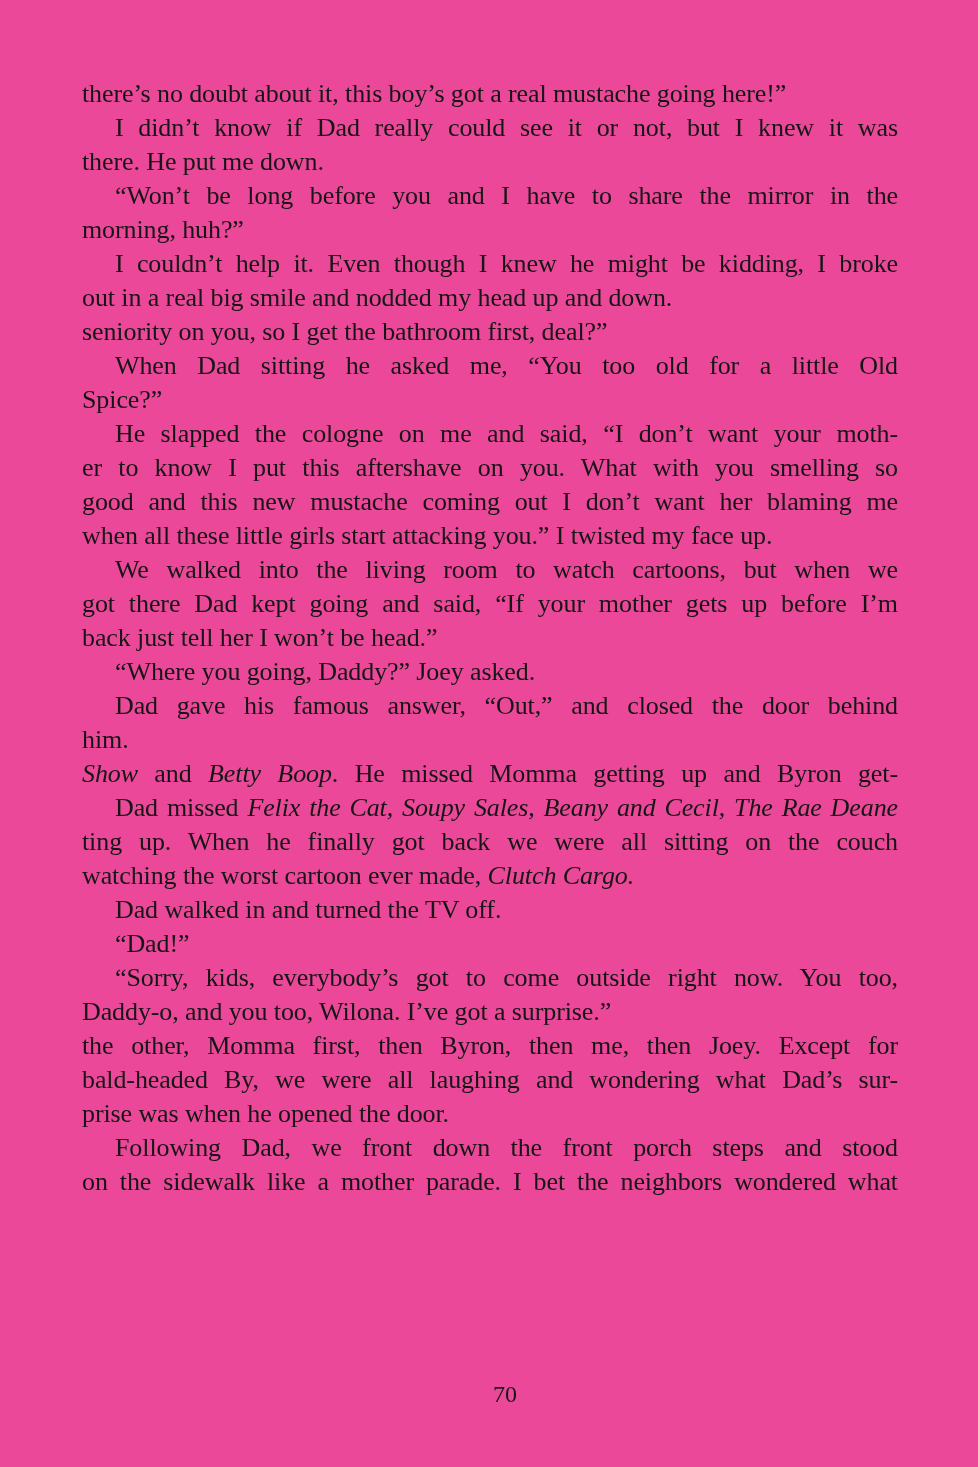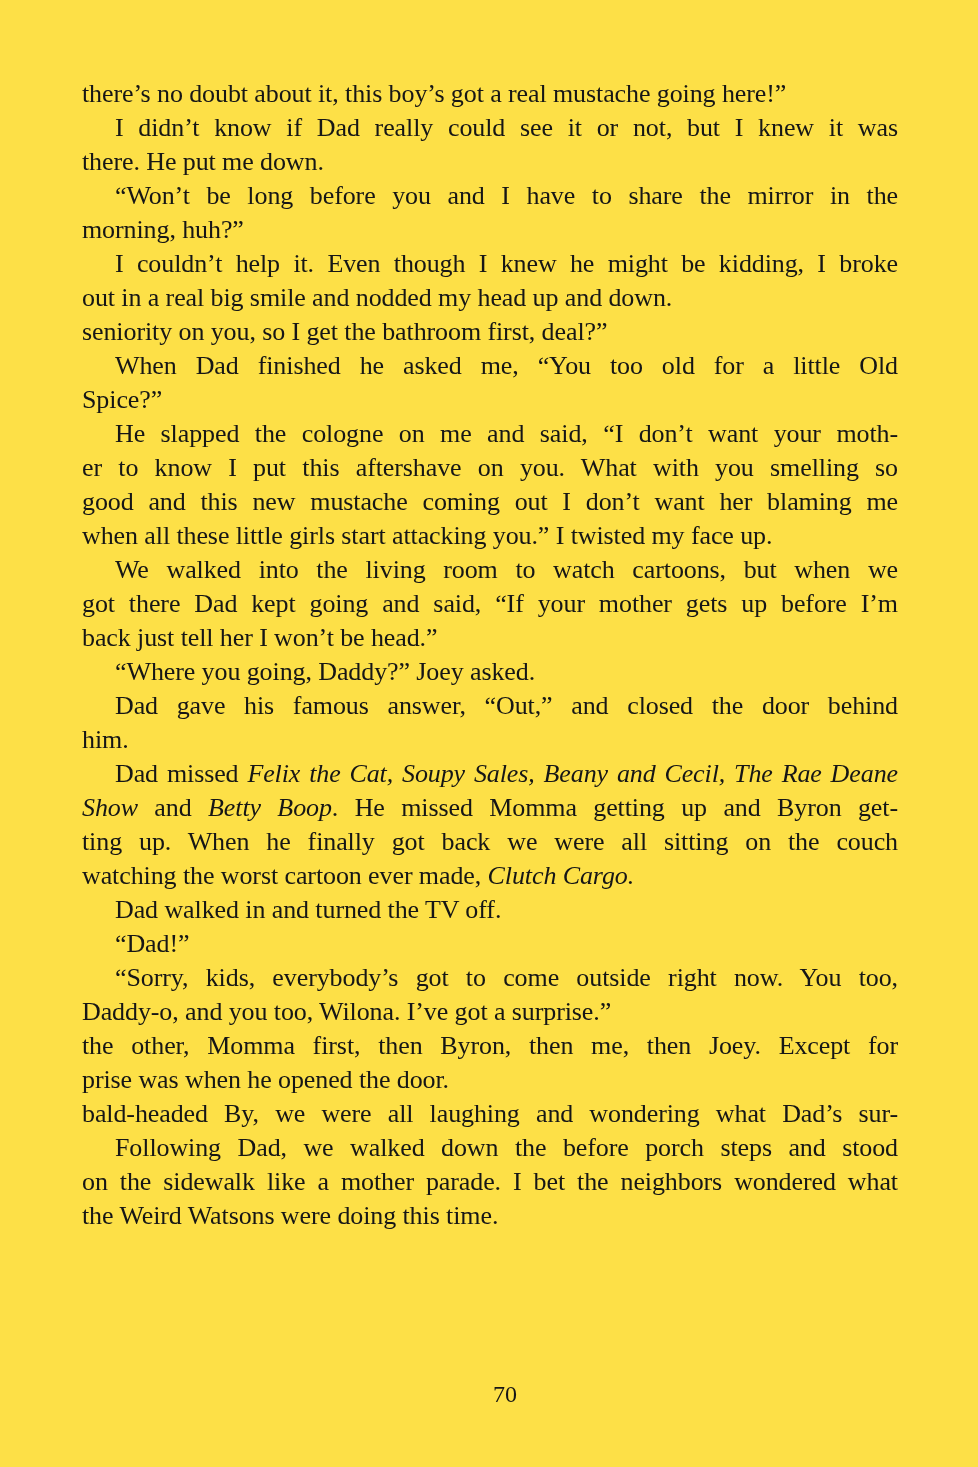--- a/index.html
+++ b/index.html
@@ -4,21 +4,21 @@
 <style>
   html, body {
     margin: 0;
     padding: 0;
     background: #ffffff;
   }
   .page {
     position: relative;
     width: 978px;
     height: 1467px;
-    background: #fde047;
+    background: #ec4899;
     overflow: hidden;
     font-family: "Liberation Serif", "DejaVu Serif", serif;
     color: #161616;
   }
   .text-block {
     position: absolute;
     left: 82px;
     top: 77px;
     width: 816px;
     font-size: 26px;
@@ -58,41 +58,40 @@
 <div class="page">
   <div class="text-block" id="text-block">
       <div class="line" style=""><span class="rm">there’s no doubt about it, this boy’s got a real mustache going here!”</span></div>
       <div class="line justify indent" style=""><span class="rm">I didn’t know if Dad really could see it or not, but I knew it was</span></div>
       <div class="line" style=""><span class="rm">there. He put me down.</span></div>
       <div class="line justify indent" style=""><span class="rm">“Won’t be long before you and I have to share the mirror in the</span></div>
       <div class="line" style=""><span class="rm">morning, huh?”</span></div>
       <div class="line justify indent" style=""><span class="rm">I couldn’t help it. Even though I knew he might be kidding, I broke</span></div>
       <div class="line" style=""><span class="rm">out in a real big smile and nodded my head up and down.</span></div>
       <div class="line" style=""><span class="rm">seniority on you, so I get the bathroom first, deal?”</span></div>
-      <div class="line justify indent" style=""><span class="rm">When Dad finished he asked me, “You too old for a little Old</span></div>
+      <div class="line justify indent" style=""><span class="rm">When Dad sitting he asked me, “You too old for a little Old</span></div>
       <div class="line" style=""><span class="rm">Spice?”</span></div>
       <div class="line justify indent" style=""><span class="rm">He slapped the cologne on me and said, “I don’t want your moth-</span></div>
       <div class="line justify" style=""><span class="rm">er to know I put this aftershave on you. What with you smelling so</span></div>
       <div class="line justify" style=""><span class="rm">good and this new mustache coming out I don’t want her blaming me</span></div>
       <div class="line" style=""><span class="rm">when all these little girls start attacking you.” I twisted my face up.</span></div>
       <div class="line justify indent" style=""><span class="rm">We walked into the living room to watch cartoons, but when we</span></div>
       <div class="line justify" style=""><span class="rm">got there Dad kept going and said, “If your mother gets up before I’m</span></div>
       <div class="line" style=""><span class="rm">back just tell her I won’t be head.”</span></div>
       <div class="line indent" style=""><span class="rm">“Where you going, Daddy?” Joey asked.</span></div>
       <div class="line justify indent" style=""><span class="rm">Dad gave his famous answer, “Out,” and closed the door behind</span></div>
       <div class="line" style=""><span class="rm">him.</span></div>
+      <div class="line justify" style=""><span class="it">Show</span><span class="rm"> and </span><span class="it">Betty Boop</span><span class="rm">. He missed Momma getting up and Byron get-</span></div>
       <div class="line justify indent" style=""><span class="rm">Dad missed </span><span class="it">Felix the Cat, Soupy Sales, Beany and Cecil, The Rae Deane</span></div>
-      <div class="line justify" style=""><span class="it">Show</span><span class="rm"> and </span><span class="it">Betty Boop</span><span class="rm">. He missed Momma getting up and Byron get-</span></div>
       <div class="line justify" style=""><span class="rm">ting up. When he finally got back we were all sitting on the couch</span></div>
       <div class="line" style=""><span class="rm">watching the worst cartoon ever made, </span><span class="it">Clutch Cargo.</span></div>
       <div class="line indent" style=""><span class="rm">Dad walked in and turned the TV off.</span></div>
       <div class="line indent" style=""><span class="rm">“Dad!”</span></div>
       <div class="line justify indent" style=""><span class="rm">“Sorry, kids, everybody’s got to come outside right now. You too,</span></div>
       <div class="line" style=""><span class="rm">Daddy-o, and you too, Wilona. I’ve got a surprise.”</span></div>
       <div class="line justify" style=""><span class="rm">the other, Momma first, then Byron, then me, then Joey. Except for</span></div>
+      <div class="line justify" style=""><span class="rm">bald-headed By, we were all laughing and wondering what Dad’s sur-</span></div>
       <div class="line" style=""><span class="rm">prise was when he opened the door.</span></div>
-      <div class="line justify" style=""><span class="rm">bald-headed By, we were all laughing and wondering what Dad’s sur-</span></div>
-      <div class="line justify indent" style=""><span class="rm">Following Dad, we walked down the before porch steps and stood</span></div>
+      <div class="line justify indent" style=""><span class="rm">Following Dad, we front down the front porch steps and stood</span></div>
       <div class="line justify" style=""><span class="rm">on the sidewalk like a mother parade. I bet the neighbors wondered what</span></div>
-      <div class="line" style=""><span class="rm">the Weird Watsons were doing this time.</span></div>
     </div>
   <div class="folio">70</div>
 </div>
 
 </body></html>

